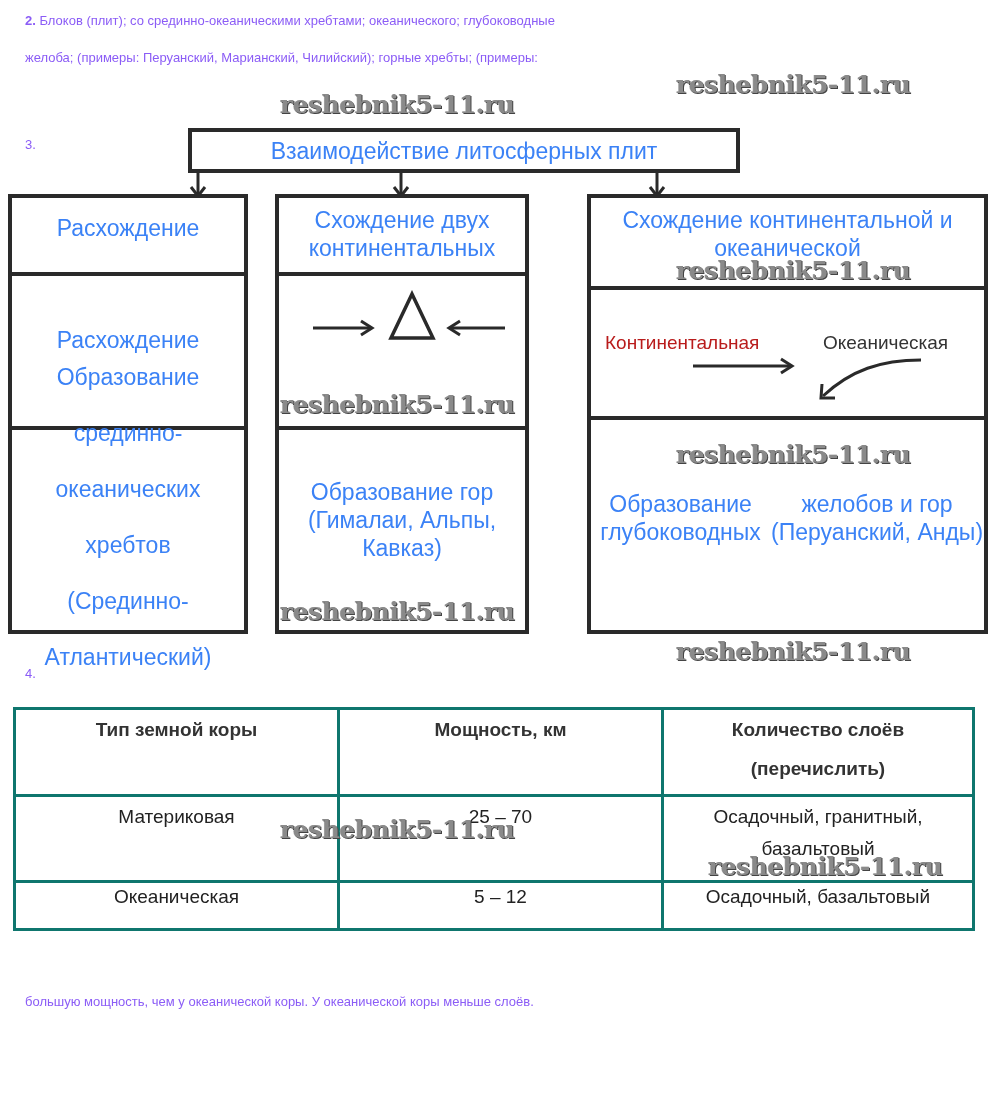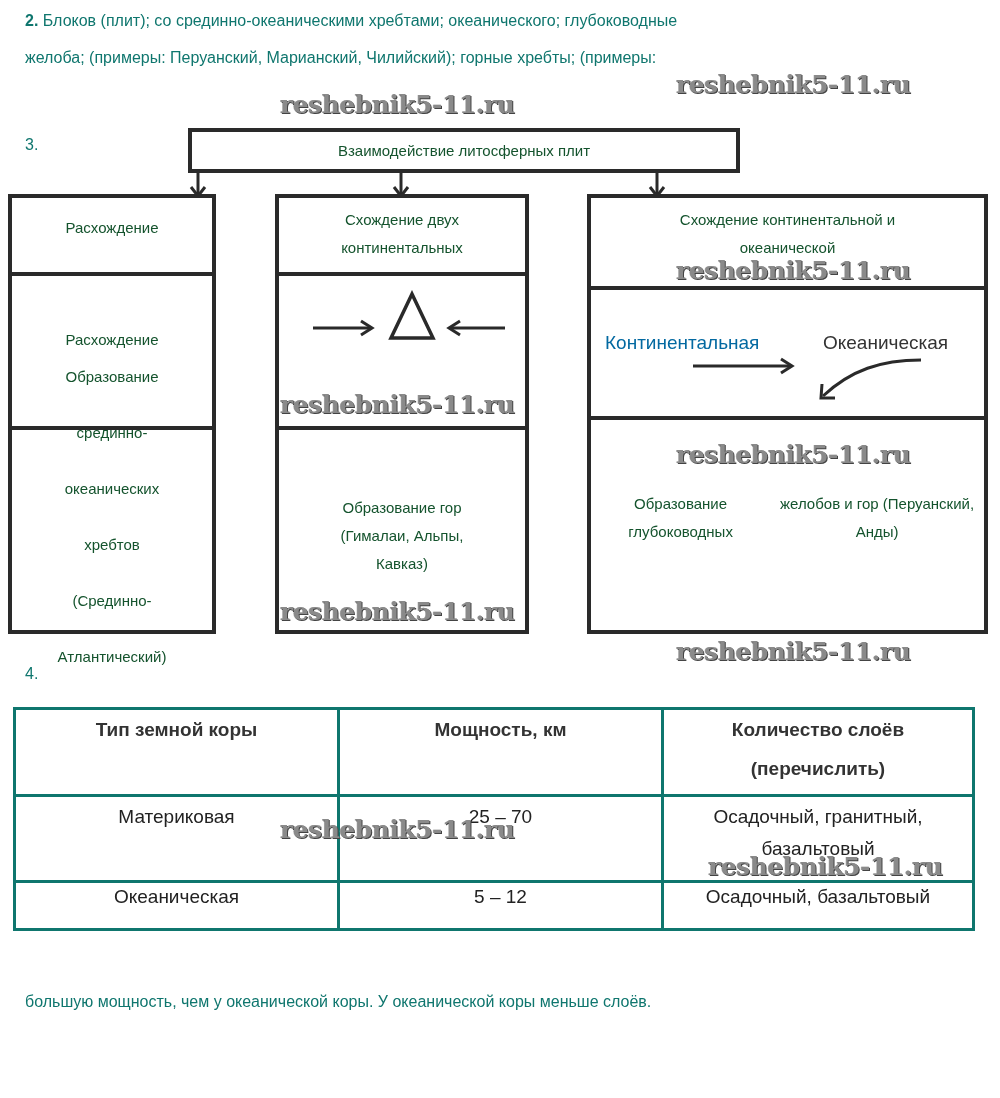--- a/index.html
+++ b/index.html
@@ -1,26 +1,26 @@
 <!DOCTYPE html>
 <html><head>
 <meta charset="utf-8">
 <style>
   html, body { margin: 0; padding: 0; background: #ffffff; }
   body { width: 1000px; height: 1098px; position: relative; overflow: hidden;
          font-family: "Liberation Sans", sans-serif; color: #222; }
   .abs { position: absolute; }
-  .para { font-size: 16px; line-height: 37px; color: #0f766e; }
+  .para { font-size: 13px; line-height: 37px; color: #8b5cf6; }
   .para b { font-weight: bold; }
   .wm { position: absolute; font-family: "DejaVu Serif", serif; font-weight: bold;
         font-size: 25px; color: #8a8a8a; letter-spacing: -0.5px;
         text-shadow: 1px 1px 0 #444, -0.5px -0.5px 0 #bbb; white-space: nowrap; }
   .box { position: absolute; border: 4px solid #2a2a2a; box-sizing: border-box; background: #fff; }
   .cell { position: absolute; box-sizing: border-box; display: flex; align-items: center;
-          justify-content: center; text-align: center; font-size: 15px; line-height: 28px; color: #14532d; }
+          justify-content: center; text-align: center; font-size: 23px; line-height: 28px; color: #3b82f6; }
   .hline { position: absolute; height: 4px; background: #2a2a2a; }
   table.t { position: absolute; left: 13px; top: 707px; width: 962px; border-collapse: collapse; }
   table.t td, table.t th { border: 3px solid #0f766e; text-align: center; vertical-align: top;
           font-size: 19px; line-height: 39px; color: #222; padding: 0 4px; }
   table.t th { font-weight: bold; color: #333; }
 </style>
 </head>
 <body>
 
 <div class="abs para" style="left:25px; top:2px; width:960px;">
@@ -42,21 +42,21 @@
 </svg>
 <svg class="abs" style="left:391px; top:169px;" width="20" height="30" viewBox="0 0 20 30">
   <line x1="10" y1="0" x2="10" y2="26" stroke="#2a2a2a" stroke-width="3"></line>
   <polyline points="3,18 10,27 17,18" fill="none" stroke="#2a2a2a" stroke-width="3"></polyline>
 </svg>
 <svg class="abs" style="left:647px; top:169px;" width="20" height="30" viewBox="0 0 20 30">
   <line x1="10" y1="0" x2="10" y2="26" stroke="#2a2a2a" stroke-width="3"></line>
   <polyline points="3,18 10,27 17,18" fill="none" stroke="#2a2a2a" stroke-width="3"></polyline>
 </svg>
 
-<div class="box" style="left:8px; top:194px; width:208px; height:440px;">
+<div class="box" style="left:8px; top:194px; width:240px; height:440px;">
   <div class="cell" style="left:0; top:0; width:100%; height:60px;">Расхождение</div>
   <div class="hline" style="left:0; top:74px; width:100%;"></div>
   <div class="cell" style="left:0; top:78px; width:100%; height:128px;">Расхождение</div>
   <div class="hline" style="left:0; top:228px; width:100%;"></div>
   <div class="cell" style="left:0; top:234px; width:100%; height:170px; flex-direction:column;gap:28px;">
     <div>Образование</div>
     <div>срединно-</div>
     <div>океанических</div>
     <div>хребтов</div>
     <div>(Срединно-</div>
@@ -71,34 +71,34 @@
   </div>
   <div class="hline" style="left:0; top:74px; width:100%;"></div>
   <svg class="abs" style="left:30px; top:92px;" width="200" height="60" viewBox="0 0 200 60">
     <line x1="4" y1="38" x2="62" y2="38" stroke="#2a2a2a" stroke-width="3"></line>
     <polyline points="52,31 63,38 52,45" fill="none" stroke="#2a2a2a" stroke-width="3"></polyline>
     <polygon points="103,4 82,48 124,48" fill="none" stroke="#2a2a2a" stroke-width="3.5"></polygon>
     <line x1="141" y1="38" x2="196" y2="38" stroke="#2a2a2a" stroke-width="3"></line>
     <polyline points="151,31 140,38 151,45" fill="none" stroke="#2a2a2a" stroke-width="3"></polyline>
   </svg>
   <div class="hline" style="left:0; top:228px; width:100%;"></div>
-  <div class="cell" style="left:0; top:232px; width:100%; height:180px; flex-direction:column;margin-top:16px;">
+  <div class="cell" style="left:0; top:232px; width:100%; height:180px; flex-direction:column;">
     <div>Образование гор</div>
     <div>(Гималаи, Альпы,</div>
     <div>Кавказ)</div>
   </div>
 </div>
 
 <div class="box" style="left:587px; top:194px; width:401px; height:440px;">
   <div class="cell" style="left:0; top:0; width:100%; height:72px; flex-direction:column; justify-content:flex-start; padding-top:8px;">
     <div>Схождение континентальной и</div>
     <div>океанической</div>
   </div>
   <div class="hline" style="left:0; top:88px; width:100%;"></div>
-  <div class="abs" style="left:14px; top:134px; font-size:19px; color:#0369a1;">Континентальная</div>
+  <div class="abs" style="left:14px; top:134px; font-size:19px; color:#b91c1c;">Континентальная</div>
   <div class="abs" style="left:232px; top:134px; font-size:19px; color:#333;">Океаническая</div>
   <svg class="abs" style="left:100px; top:158px;" width="110" height="20" viewBox="0 0 110 20">
     <line x1="2" y1="10" x2="100" y2="10" stroke="#2a2a2a" stroke-width="3"></line>
     <polyline points="90,3 101,10 90,17" fill="none" stroke="#2a2a2a" stroke-width="3"></polyline>
   </svg>
   <svg class="abs" style="left:220px; top:158px;" width="120" height="50" viewBox="0 0 120 50">
     <path d="M110 4 C 70 4, 40 14, 12 40" fill="none" stroke="#2a2a2a" stroke-width="3"></path>
     <polyline points="11,28 10,42 24,42" fill="none" stroke="#2a2a2a" stroke-width="3"></polyline>
   </svg>
   <div class="hline" style="left:0; top:218px; width:100%;"></div>

